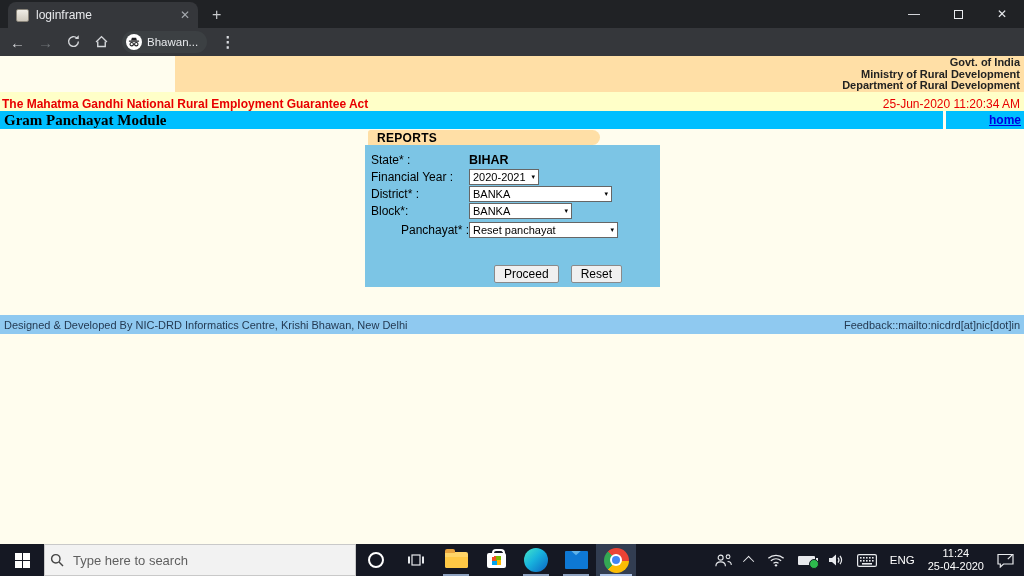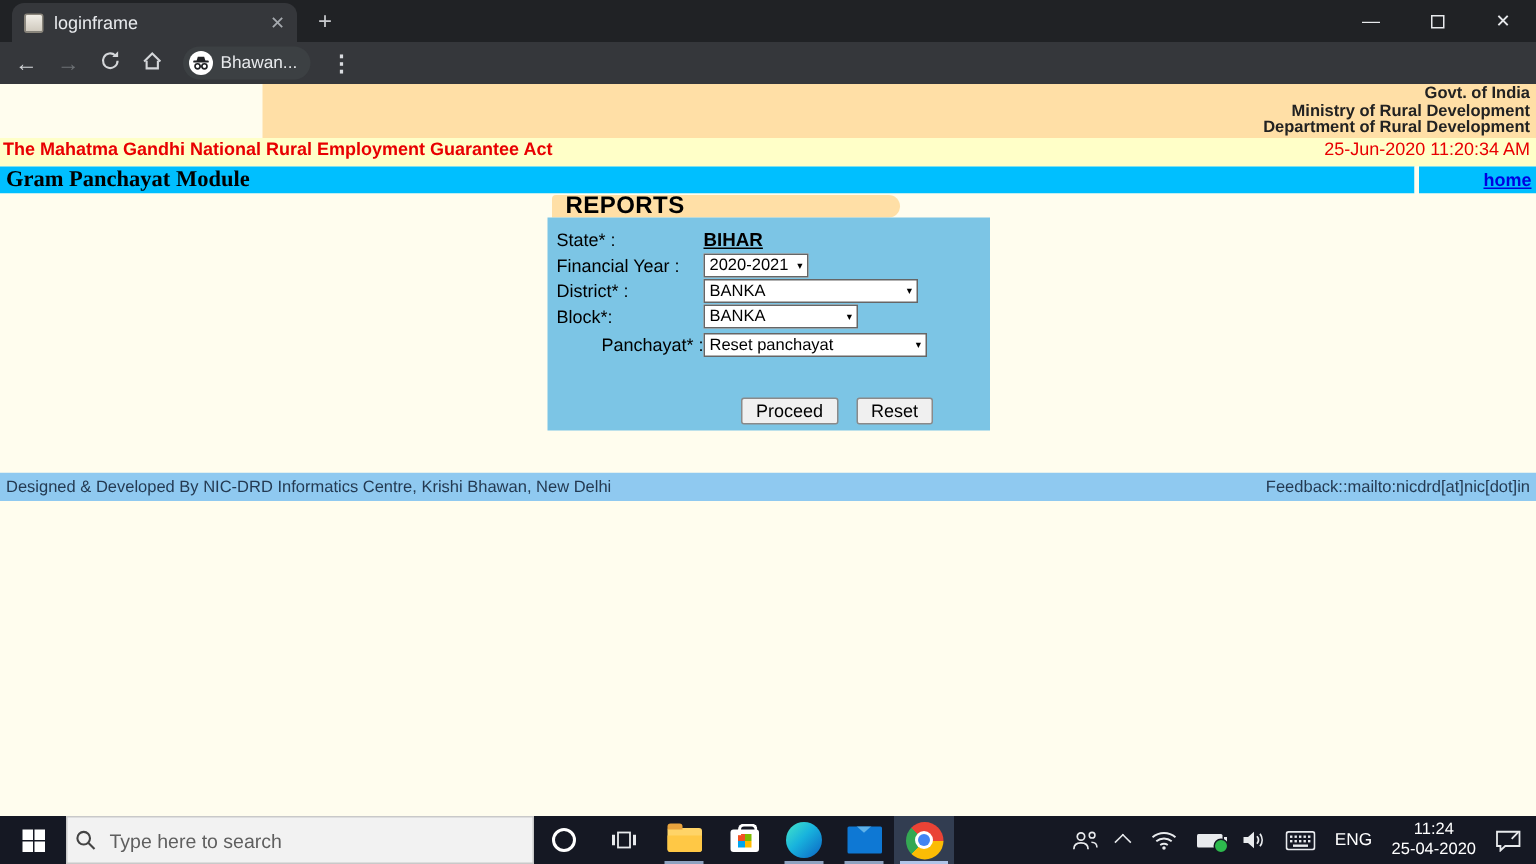--- a/index.html
+++ b/index.html
@@ -30,39 +30,39 @@
   .incog-badge { height:22px; background:#3C4043; border-radius:11px; display:flex; align-items:center; gap:5px; padding:0 9px 0 4px; }
   .incog-label { color:#E8EAED; font-size:11.5px; white-space:nowrap; }
   .menu-dots { color:#DADCE0; font-size:15px; font-weight:bold; }
 
   
   .band-top { height:36px; display:flex; }
   .band-top .left-pad { width:175px; background:#FFFDEE; }
   .band-top .gov-block { flex:1; background:#FFDFA6; text-align:right; padding:1px 4px 0 0; }
   .gov-line { font-size:11px; font-weight:bold; color:#222; line-height:11.5px; }
 
-  .band-act { height:19px; background:#FFFFC8; display:flex; align-items:flex-start; justify-content:space-between; padding:0 4px 0 2px; }
+  .band-act { height:19px; background:#FFFFC8; display:flex; align-items:flex-end; justify-content:space-between; padding:0 4px 0 2px; }
   .act-title { color:#E80000; font-weight:bold; font-size:12px; }
   .act-date { color:#E80000; font-size:12px; }
 
   .band-module { height:18px; display:flex; }
   .module-main { flex:1; background:#00BFFF; display:flex; align-items:center; padding-left:4px; }
   .module-title { font-family:"Liberation Serif", serif; font-weight:bold; font-size:15px; color:#000; }
   .module-gap { width:3px; background:#FFFDEE; }
   .home-cell { width:78px; background:#00BFFF; display:flex; align-items:center; justify-content:flex-end; padding-right:3px; }
   .home-link { color:#0000E0; font-size:12px; font-weight:bold; text-decoration:underline; }
 
   .content { height:186px; position:relative; background:#FFFDEE; }
   .reports-tab { position:absolute; left:368px; top:1px; width:232px; height:15px; background:#FFDFA6; border-radius:5px 14px 14px 0; display:flex; align-items:center; padding-left:9px; }
-  .reports-label { font-size:16px; font-weight:bold; color:#000; letter-spacing:.3px; }
+  .reports-label { font-size:12px; font-weight:bold; color:#000; letter-spacing:.3px; }
   .panel { position:absolute; left:365px; top:16px; width:295px; height:142px; background:#7CC5E5; padding-top:6px; }
   .p-row { height:17px; display:flex; align-items:center; }
   .p-row.tall { height:22px;text-align:right; }
   .p-label { width:104px; padding-left:6px; font-size:12px; color:#000; }
-  .p-value { font-size:12.5px; font-weight:bold; color:#000;text-decoration:underline; }
+  .p-value { font-size:12.5px; font-weight:bold; color:#000; }
   .sel { display:inline-flex; align-items:center; justify-content:space-between; background:#fff; border:1px solid #666; height:16px; padding:0 3px; font-size:11px; color:#000; }
   .sel .arr { font-size:7px; color:#000; margin-left:4px; }
   .w-fy { width:70px; } .w-dist { width:143px; } .w-blk { width:103px; } .w-pan { width:149px; }
   .btn-row { margin-top:24px; display:flex; justify-content:flex-end; gap:12px; padding-right:38px; }
   .btn { background:#F0F0F0; border:1px solid #8a8a8a; border-radius:2px; font-size:12px; color:#000; height:18px; padding:0 9px; display:flex; align-items:center; }
 
   .footer-bar { height:19px; background:#8FC9F0; display:flex; align-items:center; justify-content:space-between; padding:0 4px; }
   .footer-text { font-size:11px; color:#243A52; }
   .below { height:210px; background:#FFFDEE; }
 

